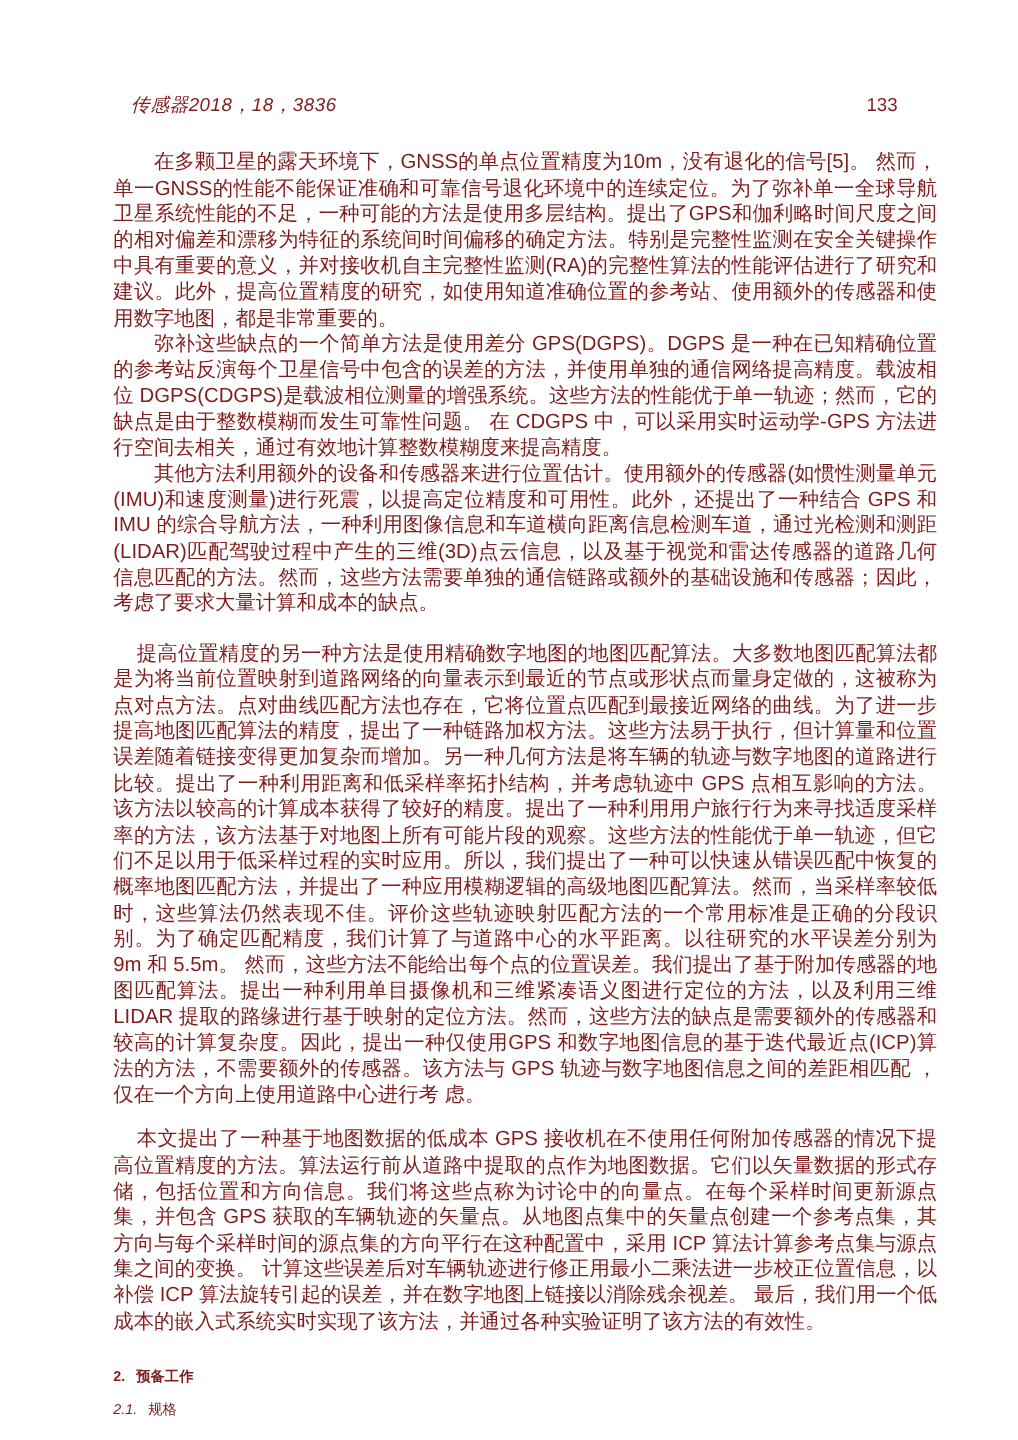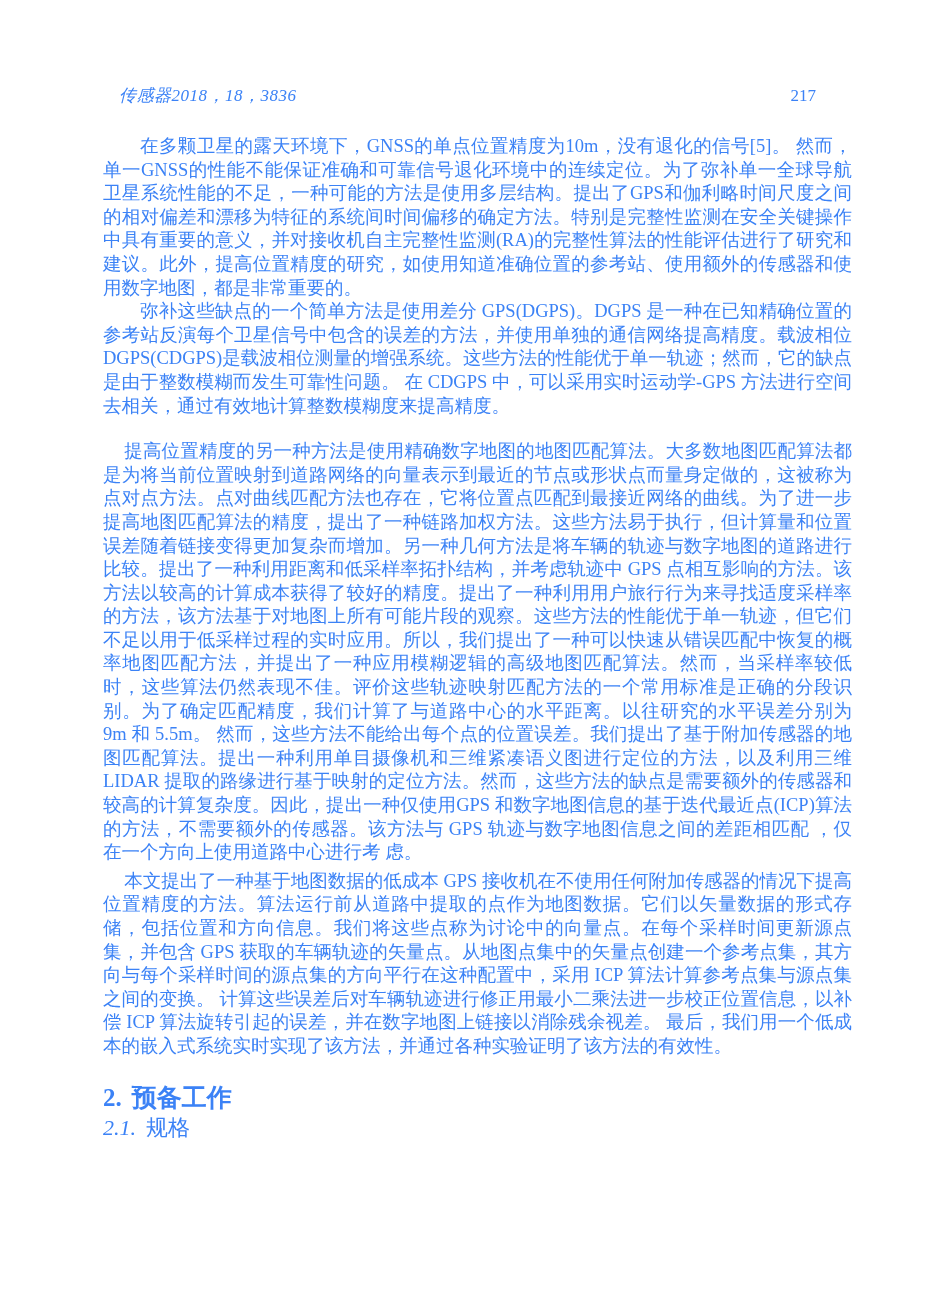--- a/index.html
+++ b/index.html
@@ -5,22 +5,22 @@
   html, body {
     margin: 0;
     padding: 0;
     background: #ffffff;
   }
   .page {
     position: relative;
     width: 925px;
     height: 1309px;
     background: #ffffff;
-    color: #3b82f6;
-    font-family: Liberation Serif, serif;
+    color: #7f1d1d;
+    font-family: Liberation Sans, sans-serif;
     box-sizing: border-box;
     padding: 86px 73px 0 103px;
     overflow: hidden;
   }
   .running-header {
     display: flex;
     justify-content: space-between;
     align-items: baseline;
     font-size: 17px;
     line-height: 20px;
@@ -41,59 +41,60 @@
     text-align: justify;
   }
   p.para {
     margin: 0;
     text-indent: 2em;
   }
   p.para.indent-small {
     text-indent: 1.15em;
   }
   #para-4 { margin-top: 22px; }
-  #para-5 { margin-top: 5px; }
+  #para-5 { margin-top: 17px; }
   .section-heading {
     margin: 28px 0 0 0;
-    font-size: 25px;
+    font-size: 13px;
     font-weight: bold;
     line-height: 22px;
   }
   .section-heading .sec-num { margin-right: 10px; }
   .subsection-heading {
     margin: 8px 0 0 0;
-    font-size: 22px;
+    font-size: 13px;
     font-weight: normal;
     line-height: 22px;
   }
   .subsection-heading .subsec-num {
     font-style: italic;
     margin-right: 10px;
   }
   .section-intro {
     margin: 18px 0 0 0;
     text-indent: 2em;
   }
 </style>
 </head>
 <body>
 
 <div class="page">
 
   <div class="running-header">
     <span class="journal-citation">传感器2018，18，3836</span>
-    <span class="page-number">217</span>
+    <span class="page-number">133</span>
   </div>
 
   <div class="content">
 
     <p class="para" id="para-1">在多颗卫星的露天环境下，GNSS的单点位置精度为10m，没有退化的信号[5]。 然而，单一GNSS的性能不能保证准确和可靠信号退化环境中的连续定位。为了弥补单一全球导航卫星系统性能的不足，一种可能的方法是使用多层结构。提出了GPS和伽利略时间尺度之间的相对偏差和漂移为特征的系统间时间偏移的确定方法。特别是完整性监测在安全关键操作中具有重要的意义，并对接收机自主完整性监测(RA)的完整性算法的性能评估进行了研究和建议。此外，提高位置精度的研究，如使用知道准确位置的参考站、使用额外的传感器和使用数字地图，都是非常重要的。</p>
 
     <p class="para" id="para-2">弥补这些缺点的一个简单方法是使用差分 GPS(DGPS)。DGPS 是一种在已知精确位置的参考站反演每个卫星信号中包含的误差的方法，并使用单独的通信网络提高精度。载波相位 DGPS(CDGPS)是载波相位测量的增强系统。这些方法的性能优于单一轨迹；然而，它的缺点是由于整数模糊而发生可靠性问题。 在 CDGPS 中，可以采用实时运动学-GPS 方法进行空间去相关，通过有效地计算整数模糊度来提高精度。</p>
 
+    <p class="para" id="para-3">其他方法利用额外的设备和传感器来进行位置估计。使用额外的传感器(如惯性测量单元(IMU)和速度测量)进行死震，以提高定位精度和可用性。此外，还提出了一种结合 GPS 和 IMU 的综合导航方法，一种利用图像信息和车道横向距离信息检测车道，通过光检测和测距(LIDAR)匹配驾驶过程中产生的三维(3D)点云信息，以及基于视觉和雷达传感器的道路几何信息匹配的方法。然而，这些方法需要单独的通信链路或额外的基础设施和传感器；因此，考虑了要求大量计算和成本的缺点。</p>
 
     <p class="para indent-small" id="para-4">提高位置精度的另一种方法是使用精确数字地图的地图匹配算法。大多数地图匹配算法都是为将当前位置映射到道路网络的向量表示到最近的节点或形状点而量身定做的，这被称为点对点方法。点对曲线匹配方法也存在，它将位置点匹配到最接近网络的曲线。为了进一步提高地图匹配算法的精度，提出了一种链路加权方法。这些方法易于执行，但计算量和位置误差随着链接变得更加复杂而增加。另一种几何方法是将车辆的轨迹与数字地图的道路进行比较。提出了一种利用距离和低采样率拓扑结构，并考虑轨迹中 GPS 点相互影响的方法。该方法以较高的计算成本获得了较好的精度。提出了一种利用用户旅行行为来寻找适度采样率的方法，该方法基于对地图上所有可能片段的观察。这些方法的性能优于单一轨迹，但它们不足以用于低采样过程的实时应用。所以，我们提出了一种可以快速从错误匹配中恢复的概率地图匹配方法，并提出了一种应用模糊逻辑的高级地图匹配算法。然而，当采样率较低时，这些算法仍然表现不佳。评价这些轨迹映射匹配方法的一个常用标准是正确的分段识别。为了确定匹配精度，我们计算了与道路中心的水平距离。以往研究的水平误差分别为 9m 和 5.5m。 然而，这些方法不能给出每个点的位置误差。我们提出了基于附加传感器的地图匹配算法。提出一种利用单目摄像机和三维紧凑语义图进行定位的方法，以及利用三维 LIDAR 提取的路缘进行基于映射的定位方法。然而，这些方法的缺点是需要额外的传感器和较高的计算复杂度。因此，提出一种仅使用GPS 和数字地图信息的基于迭代最近点(ICP)算法的方法，不需要额外的传感器。该方法与 GPS 轨迹与数字地图信息之间的差距相匹配 ，仅在一个方向上使用道路中心进行考 虑。</p>
 
     <p class="para indent-small" id="para-5">本文提出了一种基于地图数据的低成本 GPS 接收机在不使用任何附加传感器的情况下提高位置精度的方法。算法运行前从道路中提取的点作为地图数据。它们以矢量数据的形式存储，包括位置和方向信息。我们将这些点称为讨论中的向量点。在每个采样时间更新源点集，并包含 GPS 获取的车辆轨迹的矢量点。从地图点集中的矢量点创建一个参考点集，其方向与每个采样时间的源点集的方向平行在这种配置中，采用 ICP 算法计算参考点集与源点集之间的变换。 计算这些误差后对车辆轨迹进行修正用最小二乘法进一步校正位置信息，以补偿 ICP 算法旋转引起的误差，并在数字地图上链接以消除残余视差。 最后，我们用一个低成本的嵌入式系统实时实现了该方法，并通过各种实验证明了该方法的有效性。</p>
 
     <h2 class="section-heading">
       <span class="sec-num">2.</span><span>预备工作</span>
     </h2>
 
     <h3 class="subsection-heading">

